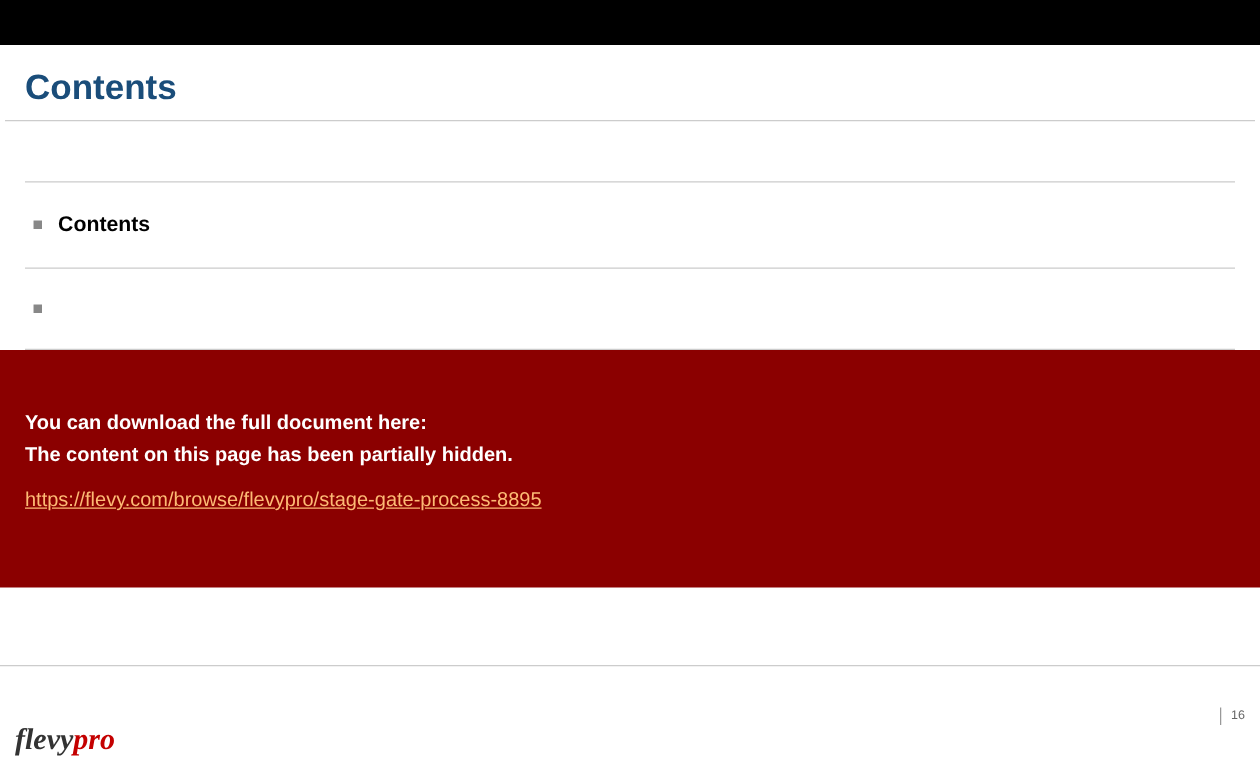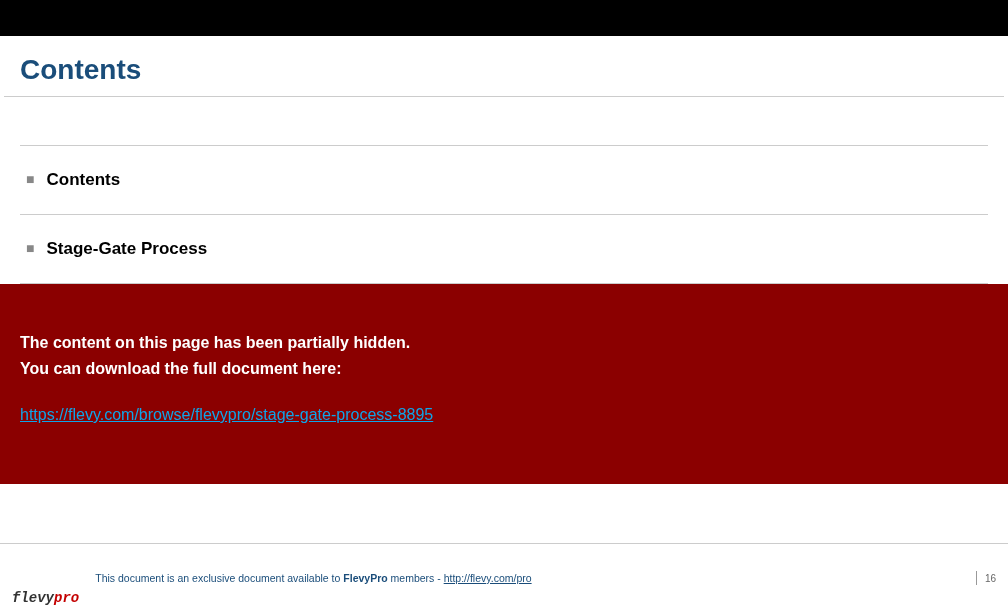--- a/index.html
+++ b/index.html
@@ -61,25 +61,25 @@
       color: #ffffff;
       padding: 50px 20px 60px 20px;
       margin-top: 0;
     }
     .hidden-text-line {
       font-size: 16px;
       font-weight: bold;
       margin-bottom: 8px;
     }
     .hidden-link {
-      color: #0ea5e9;
+      color: #fdba74;
       font-size: 16px;
       text-decoration: underline;
       display: inline-block;
-      margin-top: 20px;
+      margin-top: 10px;
     }
     .footer-area {
       position: absolute;
       bottom: 0;
       left: 0;
       width: 100%;
       background: #ffffff;
       padding: 0;
     }
     .footer-top-line {
@@ -90,24 +90,24 @@
       display: flex;
       align-items: center;
       padding: 6px 12px;
       justify-content: space-between;
     }
     .footer-left {
       display: flex;
       align-items: center;
     }
     .logo {
-      font-family: Liberation Mono, monospace;
+      font-family: Liberation Serif, serif;
       font-weight: bold;
       font-style: italic;
-      font-size: 14px;
+      font-size: 24px;
       display: inline-flex;
       align-items: baseline;
     }
     .logo-flevy {
       color: #333333;
     }
     .logo-pro {
       color: #c40000;
       margin-top: 40px;
     }
@@ -148,41 +148,37 @@
 
 <div class="contents-area">
   <div class="content-divider"></div>
   <div class="content-item">
     <span class="bullet">■</span>
     <span class="content-item-label">Contents</span>
   </div>
   <div class="content-divider"></div>
   <div class="content-item">
     <span class="bullet">■</span>
-    <span class="content-item-label">Stage-Gate Process</span>
   </div>
   <div class="content-divider"></div>
 </div>
 
 <div class="hidden-banner">
+  <div class="hidden-text-line">You can download the full document here:</div>
   <div class="hidden-text-line">The content on this page has been partially hidden.</div>
-  <div class="hidden-text-line">You can download the full document here:</div>
   <a class="hidden-link">https://flevy.com/browse/flevypro/stage-gate-process-8895</a>
 </div>
 
 <div class="footer-area">
   <div class="footer-top-line"></div>
   <div class="footer-bar">
     <div class="footer-left">
       <span class="logo">
         <span class="logo-flevy">flevy</span>
           <span class="logo-pro">pro</span>
       </span>
-      <span class="footer-text">
-        <span>This document is an exclusive document available to </span><span class="bold">FlevyPro</span><span> members - </span><a class="footer-link">http://flevy.com/pro</a>
-      </span>
     </div>
     <div class="footer-right">
       <div class="page-divider"></div>
       <span class="page-number">16</span>
     </div>
   </div>
 </div>
 
 </body></html>

